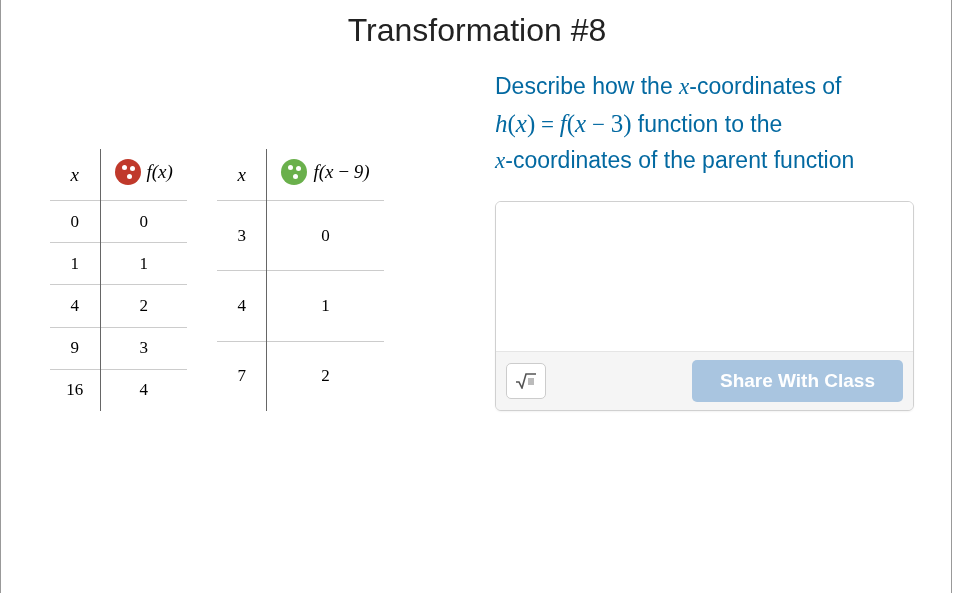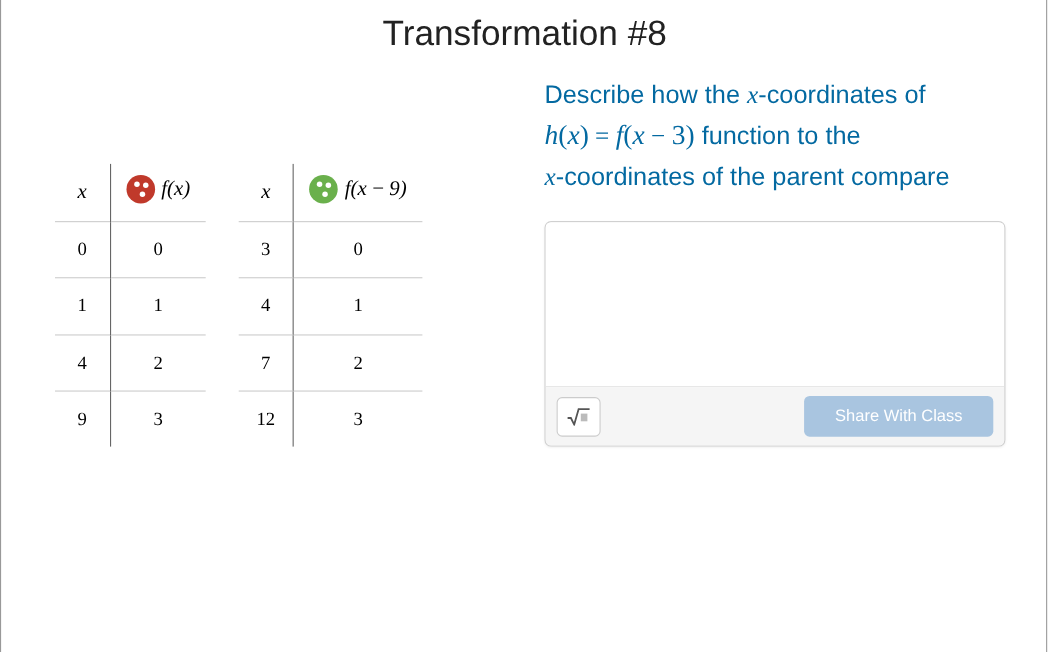--- a/index.html
+++ b/index.html
@@ -132,23 +132,24 @@
     display: flex;
     align-items: center;
     justify-content: center;
     cursor: pointer;
   }
   .share-btn {
     background: #a9c5e0;
     color: #fff;
     border: none;
     border-radius: 5px;
-    font-size: 15px;
+    font-size: 19px;
     padding: 10px 28px;
     cursor: pointer;
+    font-weight: bold;
   }
   .vline {
     position: absolute;
     top: 0;
     bottom: 0;
     width: 1px;
     background: #999;
   }
   .vline-left { left: 0; }
   .vline-right { right: 2px; }
@@ -191,20 +192,24 @@
             <td class="col-y">1</td>
           </tr>
         <tr>
             <td class="col-x">4</td>
             <td class="col-y">2</td>
           </tr>
         <tr>
             <td class="col-x">9</td>
             <td class="col-y">3</td>
           </tr>
+        <tr>
+            <td class="col-x">16</td>
+            <td class="col-y">4</td>
+          </tr>
       </tbody>
     </table>
 
     <table class="data-table">
       <thead>
         <tr>
           <th class="col-x"><span>x</span></th>
           <th>
             <span class="hdr-wrap">
               <span class="dice-icon dice-green">
@@ -223,34 +228,30 @@
             <td class="col-y">0</td>
           </tr>
         <tr>
             <td class="col-x">4</td>
             <td class="col-y">1</td>
           </tr>
         <tr>
             <td class="col-x">7</td>
             <td class="col-y">2</td>
           </tr>
-        <tr>
-            <td class="col-x">12</td>
-            <td class="col-y">3</td>
-          </tr>
       </tbody>
     </table>
 
   </div>
 
   <div class="right-area">
     <p class="prompt">
       <span>Describe how the </span><span class="mi">x</span><span>-coordinates of </span><br>
       <span class="mi big">h</span><span class="mop big">(</span><span class="mi big">x</span><span class="mop big">)</span><span class="mop"> = </span><span class="mi big">f</span><span class="mop big">(</span><span class="mi big">x</span><span class="mop"> − </span><span class="mn big">3</span><span class="mop big">)</span><span>  function to the </span><br>
-      <span class="mi">x</span><span>-coordinates of the parent compare</span>
+      <span class="mi">x</span><span>-coordinates of the parent function</span>
     </p>
 
     <div class="answer-box">
       <textarea class="answer-input" placeholder="" style=""></textarea>
       <div class="answer-toolbar">
         <button class="math-btn">
           <svg width="22" height="16" viewBox="0 0 22 16">
             <path d="M1 9 L4 9 L7 15 L11 1 L21 1" stroke="#555" stroke-width="1.6" fill="none"></path>
             <rect x="13" y="5" width="6" height="7" fill="#bbb"></rect>
           </svg>

